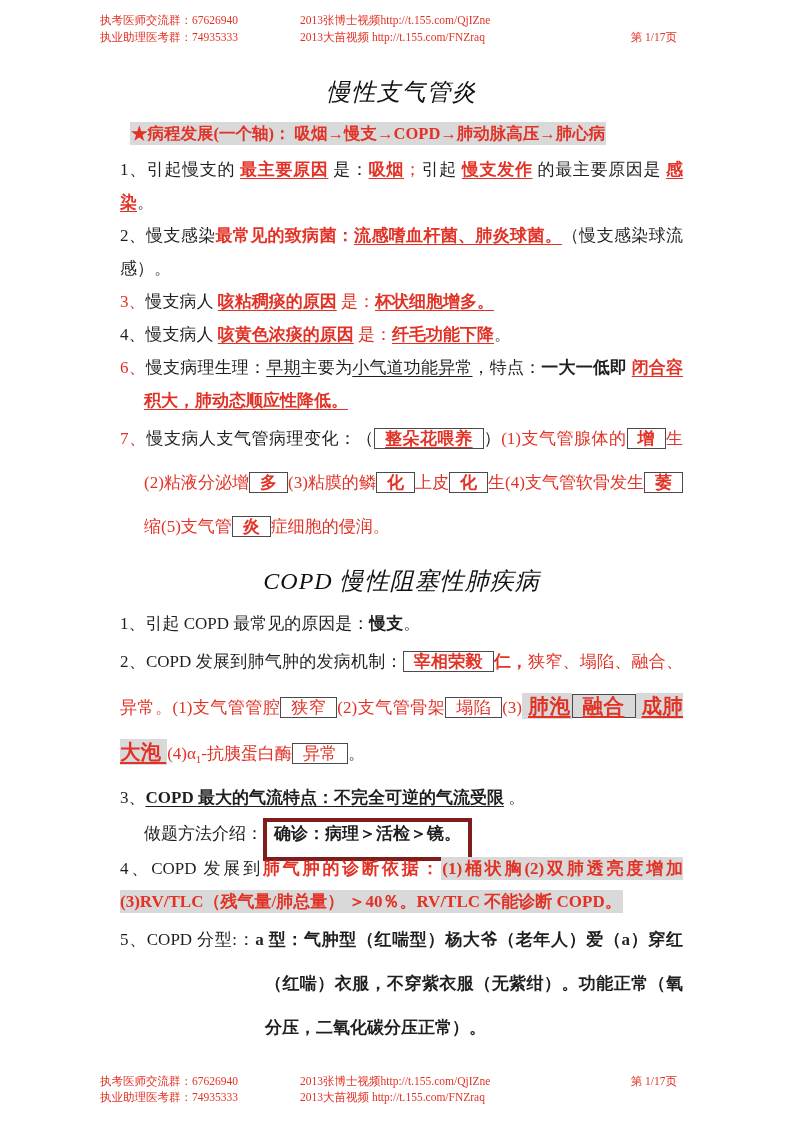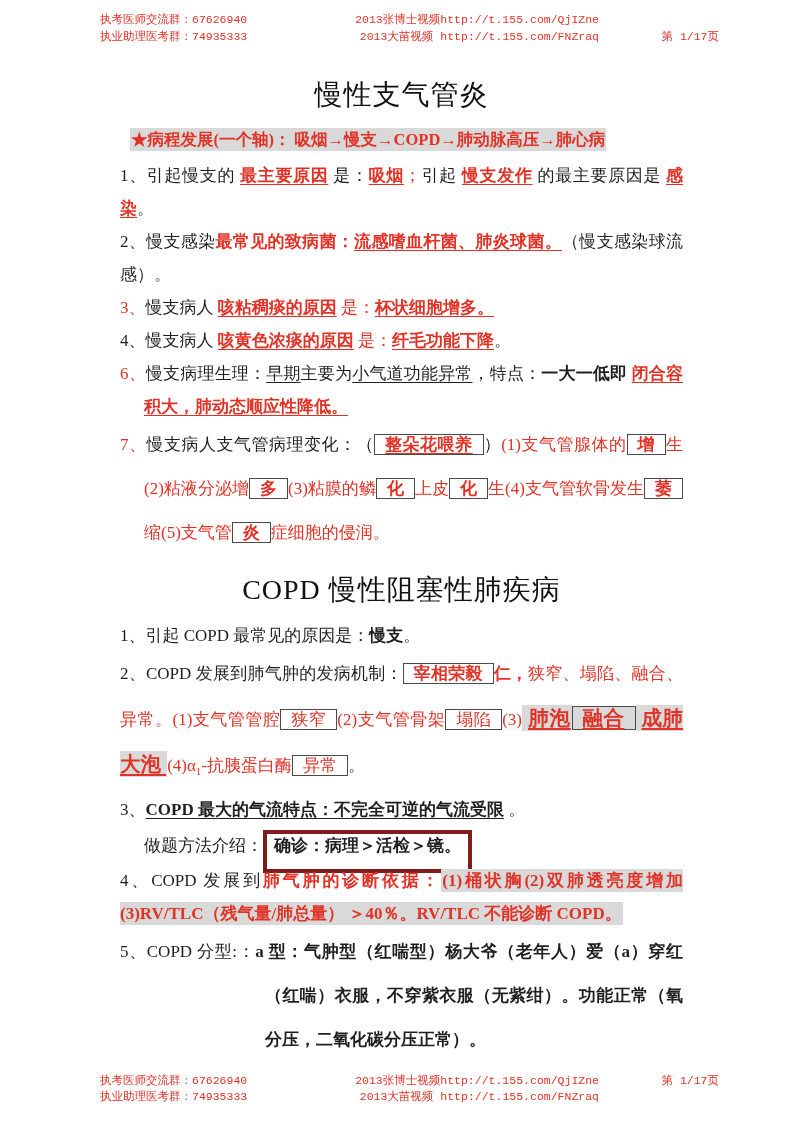--- a/index.html
+++ b/index.html
@@ -14,38 +14,39 @@
     width:793px;height:1122px;
     margin:0 auto;
     background:#fff;
     overflow:hidden;
     color:var(--ink);
     font-family:"Liberation Serif","DejaVu Serif",serif;
   }
   
   .pgbar{
     display:flex;
-    padding:12px 74px 0 100px;
-    font-family:Liberation Mono, monospace;
+    padding:12px 116px 0 100px;
+    font-family:Liberation Serif, serif;
     font-size:11.5px;line-height:1.45;
     color:var(--red);
   }
   .pgbar .col-left{width:200px;}
-  .pgbar .col-center{flex:1;text-align:right;}
+  .pgbar .col-center{flex:1;text-align:left;}
   .pgbar .col-right{width:120px;text-align:right;white-space:nowrap;}
   .pgbar.hdr .col-right{margin-top:17px;}
   .pgbar.ftr{position:absolute;left:0;right:0;bottom:16px;padding-top:0;}
   
   main{padding:0 110px 0 120px;}
   .doc-title{
     text-align:center;
-    font-size:28px;font-weight:500;
+    font-size:24px;font-weight:500;
     color:#111;
     margin:30px 0 14px 0;
     letter-spacing:1px;
+    font-style:italic;
   }
   .doc-title.second{margin:16px 0 10px 0;}
   .starline{
     margin:0 0 7px 10px;
     font-size:16.5px;line-height:24px;
   }
   .para{
     font-size:17px;
     line-height:33px;
     text-align:justify;

